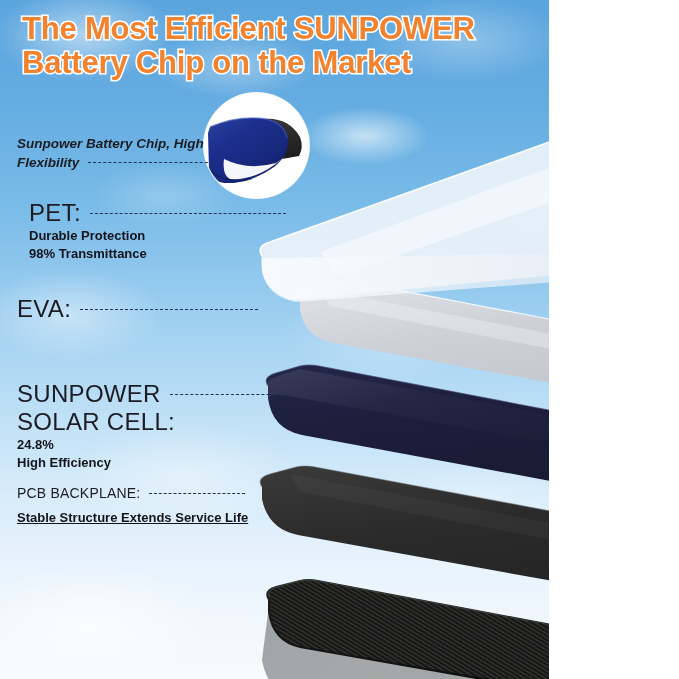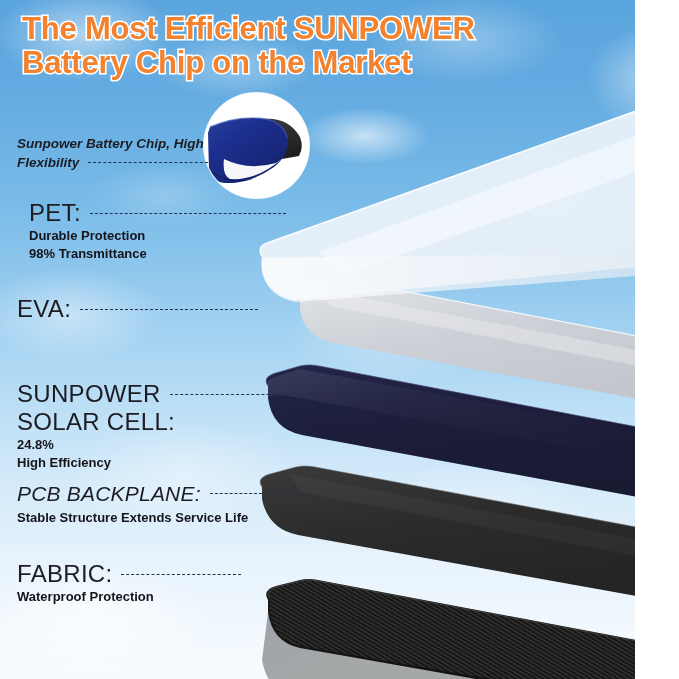--- a/index.html
+++ b/index.html
@@ -7,21 +7,21 @@
 
   html, body {
     width: 679px;
     height: 679px;
     overflow: hidden;
     font-family: "Liberation Sans", sans-serif;
   }
 
   #poster {
     position: relative;
-    width: 635px;
+    width: 549px;
     height: 679px;
     overflow: hidden;
     background: linear-gradient(to bottom,
        #5ba5de 0%,
        #63abe1 14%,
        #79bbe8 30%,
        #9ccef0 46%,
        #bcdff6 60%,
        #d6ebfa 72%,
        #e6f2fc 82%,
@@ -98,21 +98,21 @@
     position: absolute;
     z-index: 35;
   }
   .c-head {
     color: #1c1c22;
     white-space: nowrap;
     display: flex;
     align-items: center;
   }
   .c-head.big   { font-size: 24px; line-height: 28px; font-weight: normal; letter-spacing: .3px; }
-  .c-head.mid   { font-size: 21px; line-height: 25px; font-weight: normal; letter-spacing: .2px; font-style: italic; }
+  .c-head.mid   { font-size: 14px; line-height: 25px; font-weight: normal; letter-spacing: .2px; }
   .c-head.small { font-size: 13.5px; line-height: 19px; font-weight: bold; letter-spacing: 0; }
 
   .c-sub {
     font-size: 13px;
     line-height: 17.5px;
     font-weight: bold;
     color: #14141a;
     white-space: nowrap;
   }
   .c-sub.reg { font-weight: bold; }
@@ -322,24 +322,17 @@
     <div class="c-head big">SOLAR CELL:</div>
     <div class="c-sub reg">24.8%</div>
     <div class="c-sub">High Efficiency</div>
   </div>
 
   <div class="callout" style="left:17px; top:481px;">
     <div class="row" style="display:flex; align-items:center;">
       <div class="c-head mid">PCB BACKPLANE:</div>
       <div class="leader l5"></div>
     </div>
-    <div class="c-sub" style="margin-top:3px;">Stable Structure Extends Service Life</div>
-  </div>
-
-  <div class="callout" style="left:17px; top:560px;">
-    <div class="row" style="display:flex; align-items:center;">
-      <div class="c-head big">FABRIC:</div>
-      <div class="leader l6"></div>
-    </div>
-    <div class="c-sub">Waterproof Protection</div>
-  </div>
+    <div class="c-sub" style="margin-top:3px;text-decoration:underline;">Stable Structure Extends Service Life</div>
+  </div>
+
 
 </div>
 
 </body></html>

